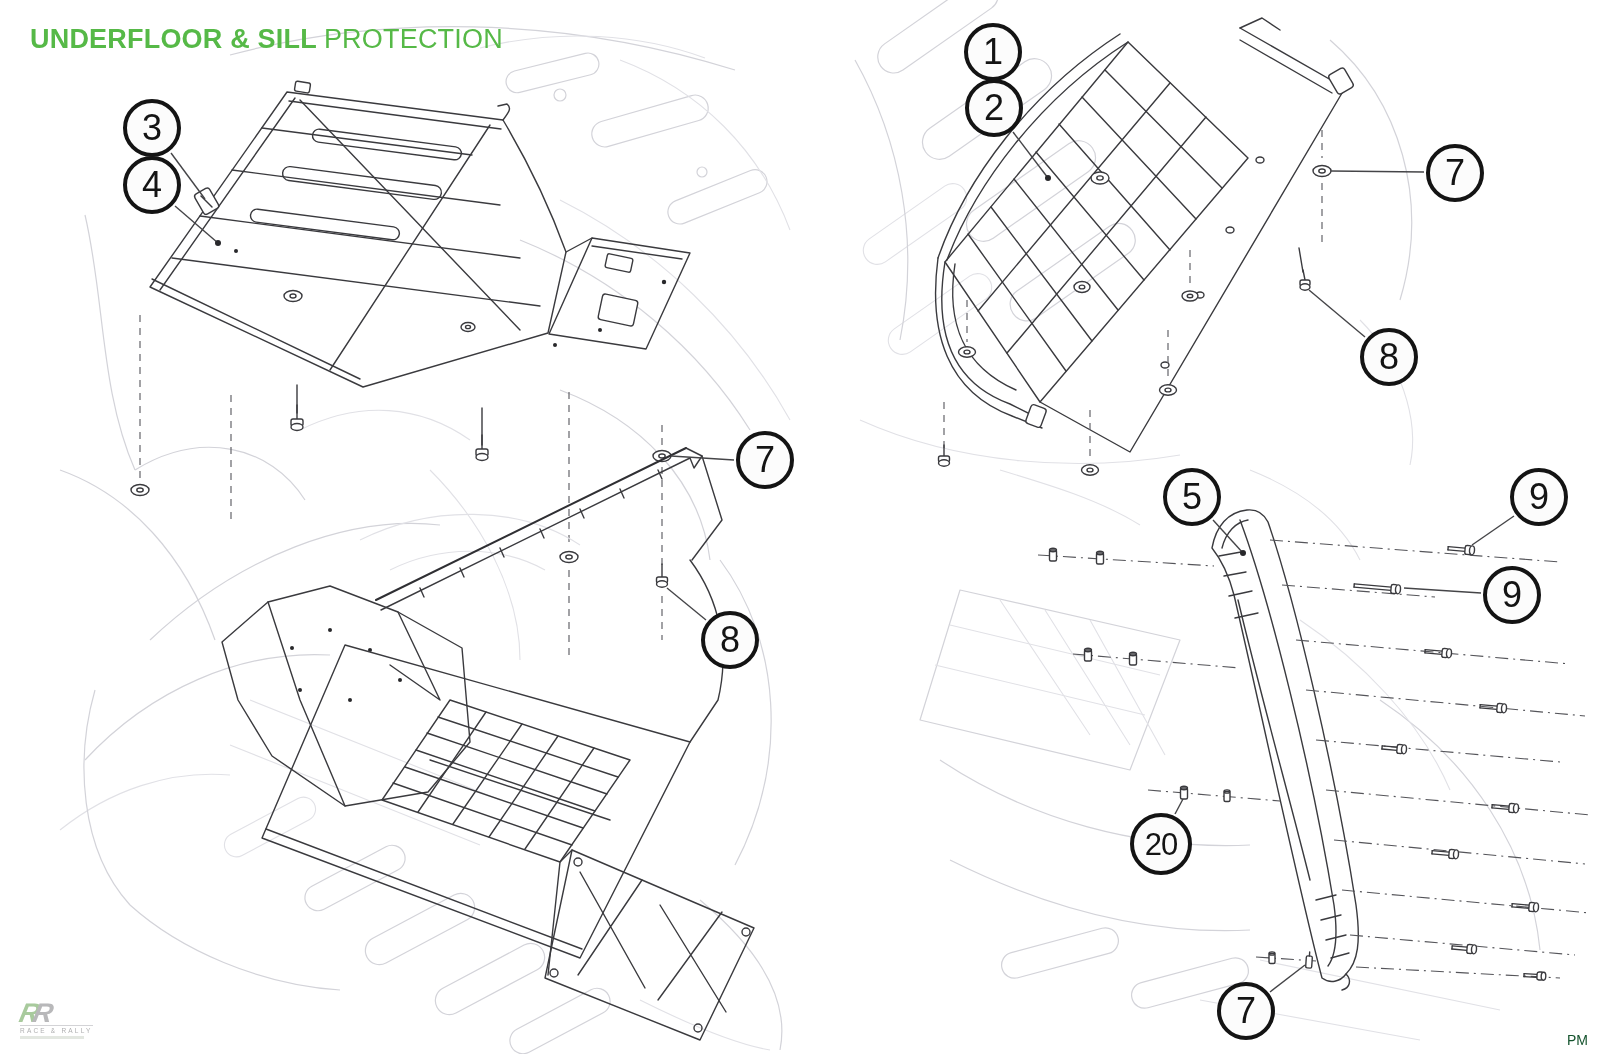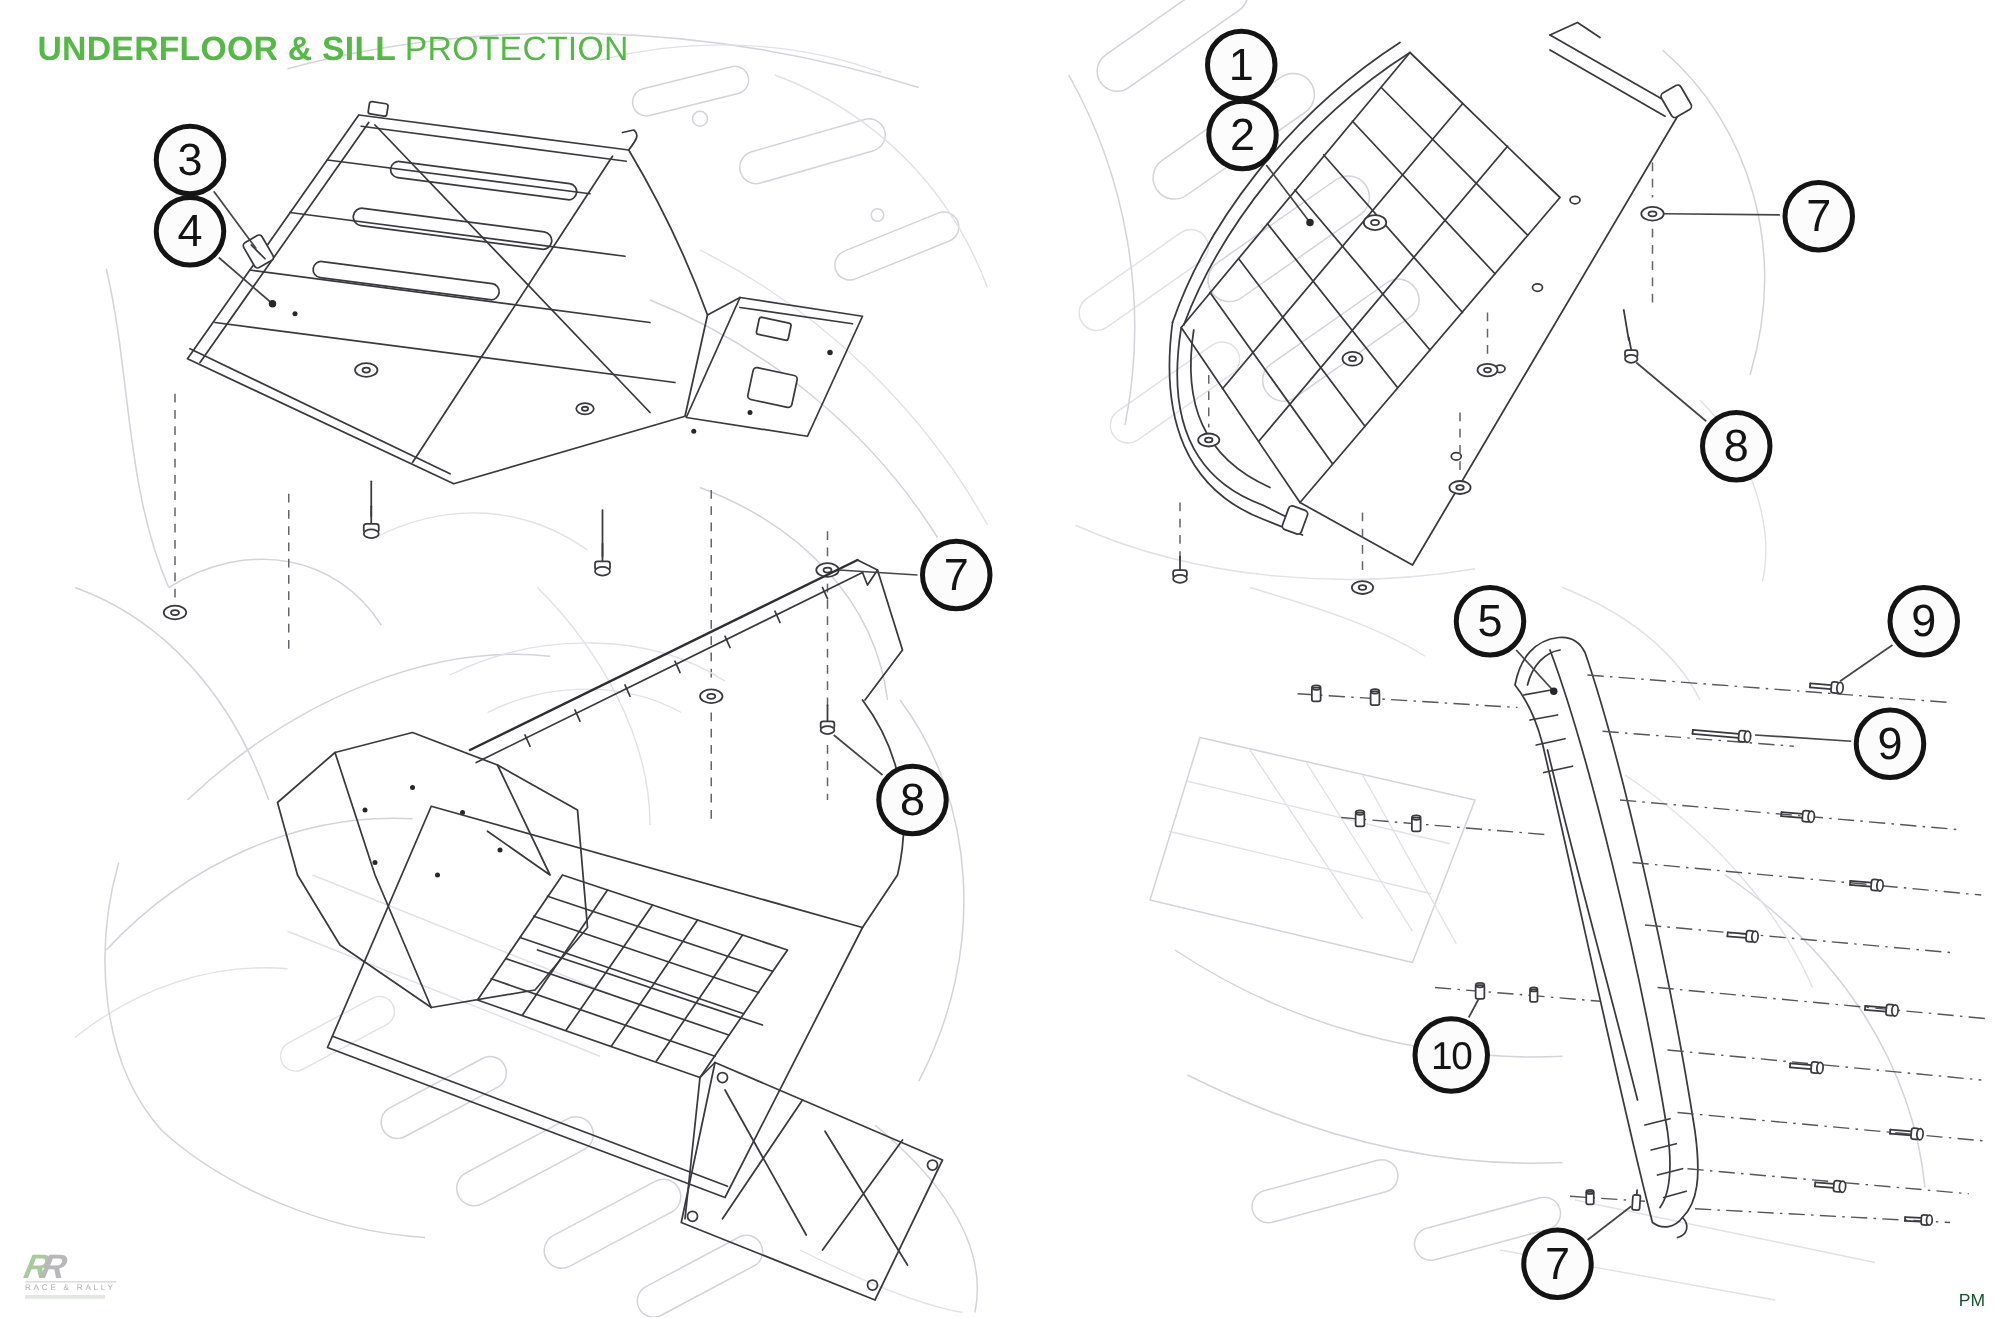--- a/index.html
+++ b/index.html
@@ -488,21 +488,21 @@
   <div class="callout" style="left:1163px;top:468px;width:58px;height:58px">
       <span>5</span>
     </div>
   <div class="callout" style="left:1510px;top:468px;width:58px;height:58px">
       <span>9</span>
     </div>
   <div class="callout" style="left:1483px;top:566px;width:58px;height:58px">
       <span>9</span>
     </div>
   <div class="callout small-text" style="left:1130px;top:813px;width:62px;height:62px">
-      <span>10</span>
+      <span>20</span>
     </div>
   <div class="callout" style="left:1217px;top:982px;width:58px;height:58px">
       <span>7</span>
     </div>
 
   <div class="brand">
     <div class="letters"><span class="r1">R</span><span class="r2">R</span></div>
     <div class="tagline">RACE &amp; RALLY</div>
     <div class="microline"></div>
   </div>

